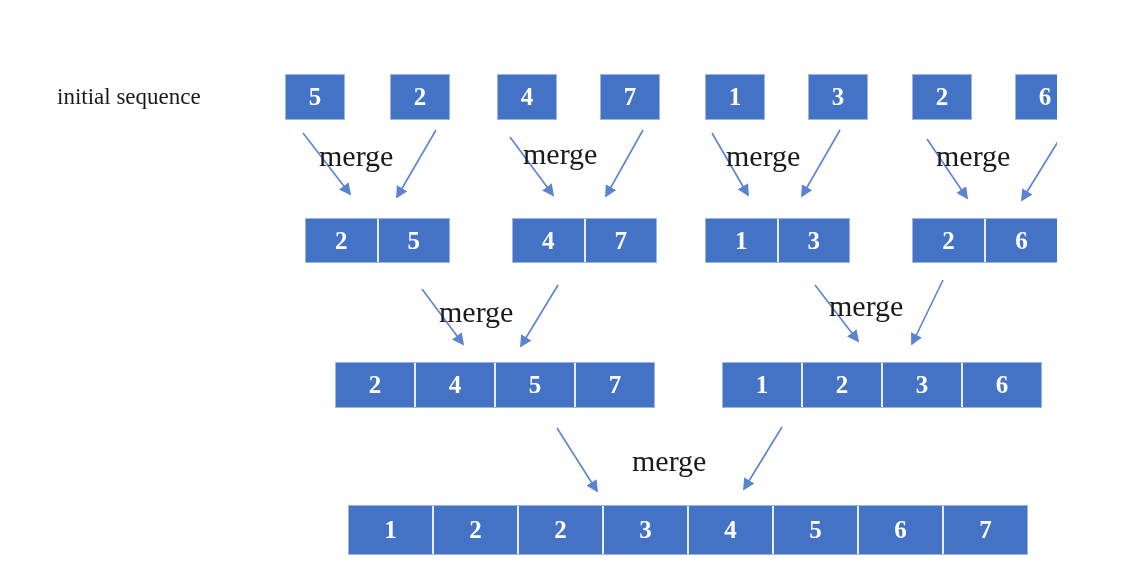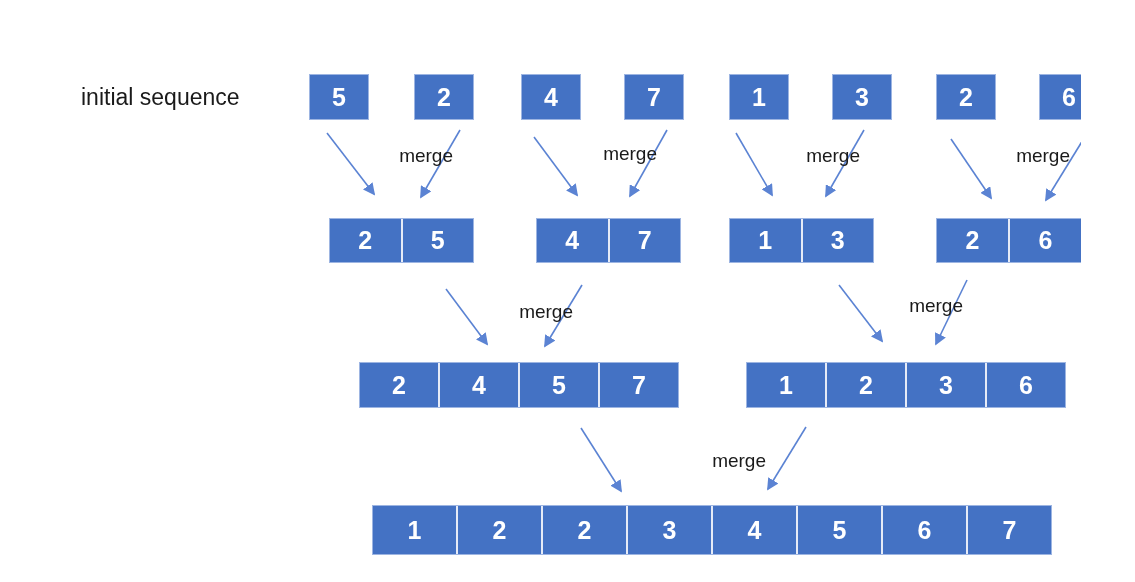--- a/index.html
+++ b/index.html
@@ -1,36 +1,35 @@
 <!DOCTYPE html>
 <html style="--background: #FFFFFF; --box-fill: #4472C4; --box-border: #9DB5E2; --cell-divider: #E6EBF7; --box-text: #FFFFFF; --label-text: #1A1A1A; --arrow: #5B83D3;"><head>
 <meta charset="utf-8">
 <style>
   html, body { margin: 0; padding: 0; background: #ffffff; }
   .canvas {
     position: relative;
     width: 1057px;
     height: 582px;
     background: var(--background, #ffffff);
-    font-family: Liberation Sans, sans-serif;
+    font-family: Liberation Serif, serif;
     overflow: hidden;
-    margin-left: 24px;
   }
   .seq-label {
     position: absolute;
     font-size: 23px;
     color: var(--label-text, #1a1a1a);
     white-space: nowrap;
     line-height: 28px;
   }
   .merge-label {
     position: absolute;
     width: 110px;
-    text-align: right;
-    font-size: 19px;
+    text-align: left;
+    font-size: 30px;
     color: var(--label-text, #1a1a1a);
     line-height: 26px;
   }
   .group {
     position: absolute;
     display: flex;
     background: var(--box-fill, #4472C4);
     border: 1px solid var(--box-border, #9DB5E2);
     box-sizing: border-box;
   }

